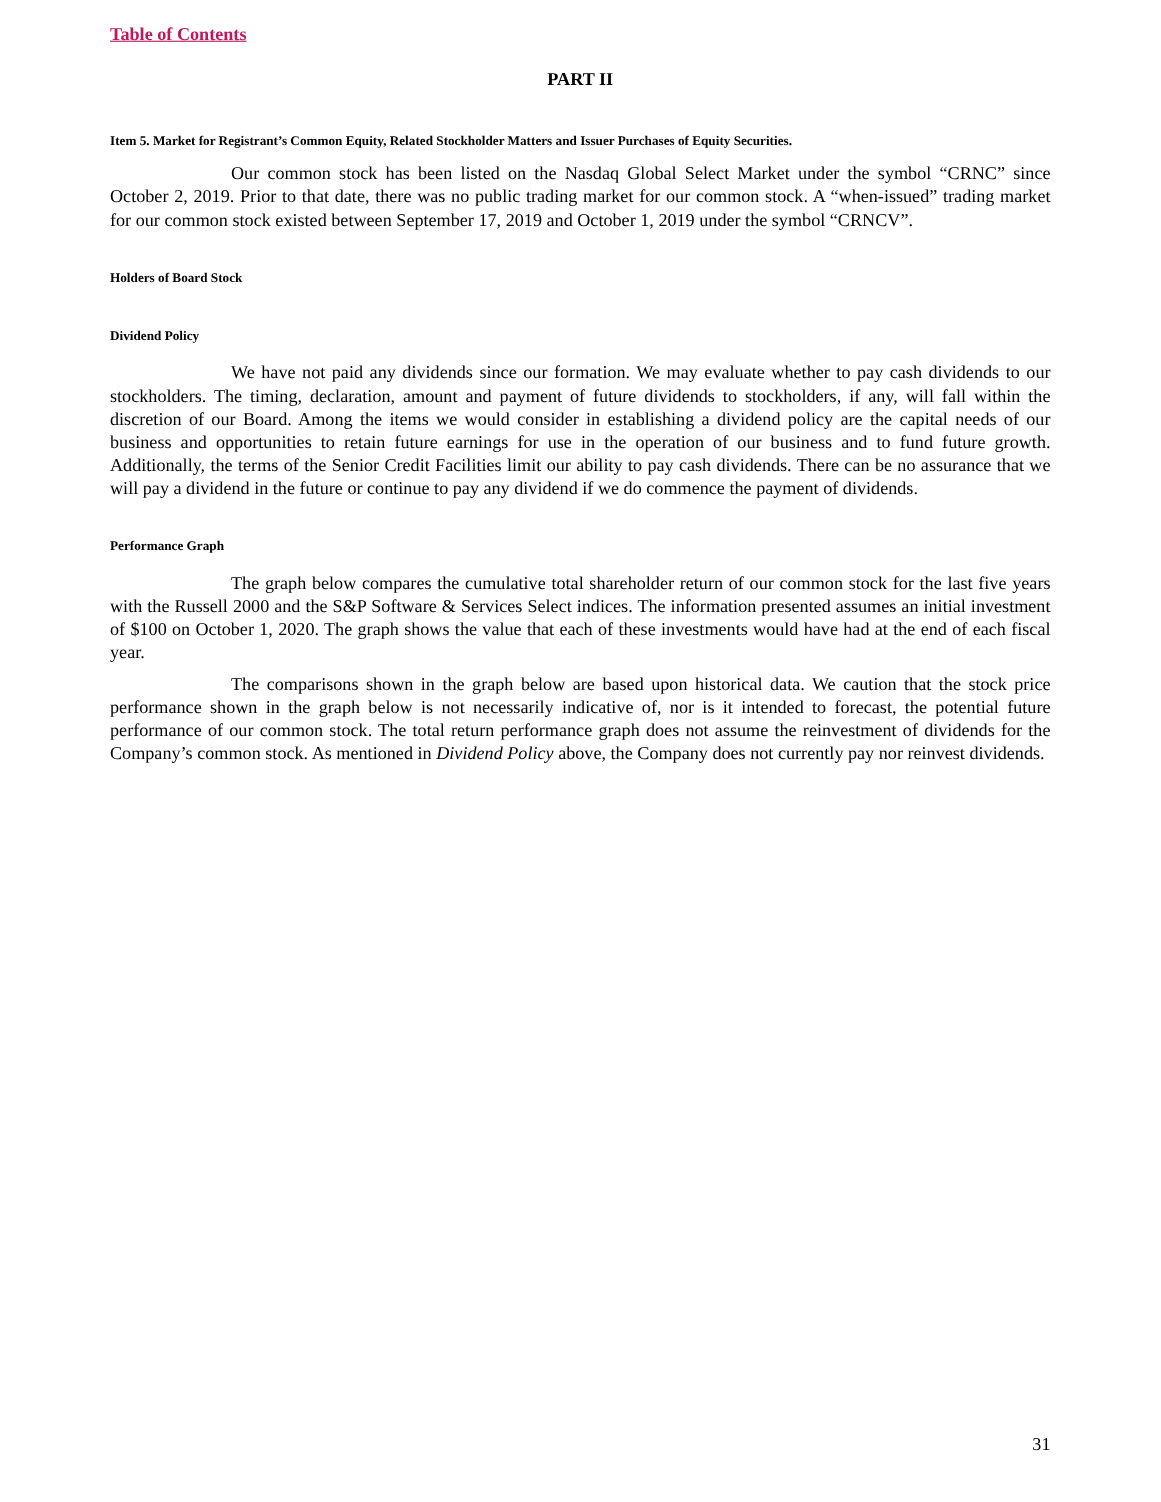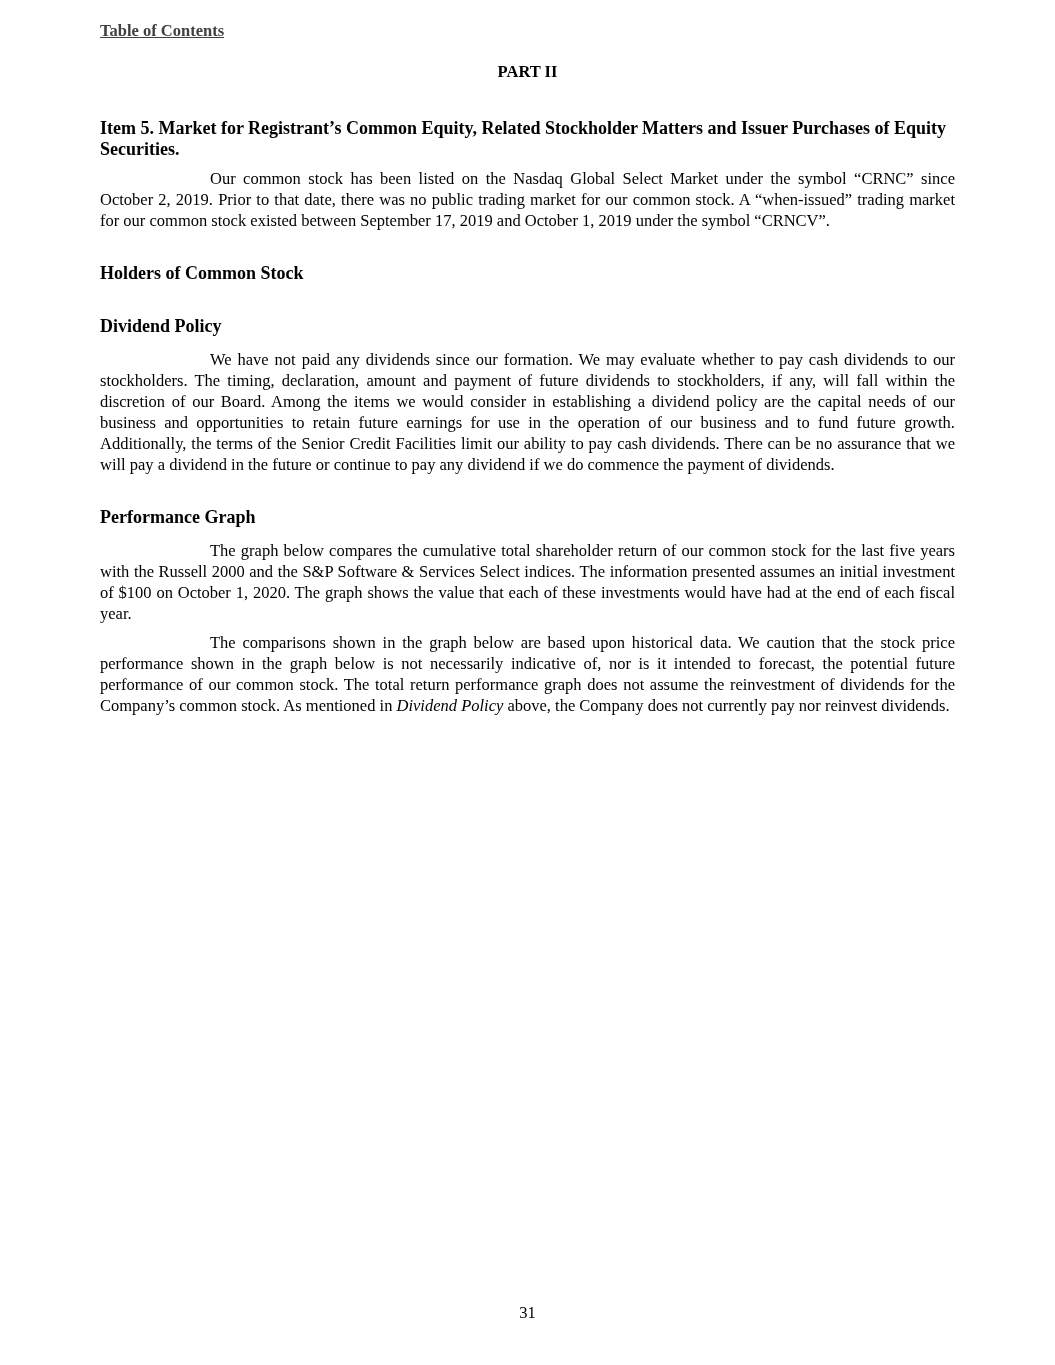--- a/index.html
+++ b/index.html
@@ -18,72 +18,72 @@
   }
   .page {
     position: relative;
     width: 855px;
     margin: 0 100px;
     padding-top: 20px;
     height: 1345px;
     box-sizing: border-box;
   }
   .toc-link {
-    color: #404040;
+    color: #be185d;
     font-weight: bold;
     text-decoration: underline;
     font-size: 16.5px;
     display: inline-block;
     cursor: pointer;
   }
   .part-title {
     text-align: center;
     font-weight: bold;
     margin-top: 20px;
   }
   .section-heading {
     font-weight: bold;
-    font-size: 18px;
+    font-size: 12px;
     margin: 32px 0 12px 0;
     line-height: 21px;
   }
   .section-heading.first {
     margin-top: 36px;
     margin-bottom: 8px;
   }
   p.body-para {
     margin: 0 0 8px 0;
     text-align: justify;
     text-indent: 110px;
   }
   .italic {
     font-style: italic;
   }
   .page-number {
     position: absolute;
     bottom: 22px;
     left: 0;
     width: 855px;
-    text-align: center;
+    text-align: right;
   }
 </style>
 </head>
 <body>
 
 <div class="page">
 
   <a href="#" class="toc-link">Table of Contents</a>
 
   <div class="part-title">PART II</div>
 
   <div class="section-heading first">Item 5. Market for Registrant’s Common Equity, Related Stockholder Matters and Issuer Purchases of Equity Securities.</div>
 
   <p class="body-para">Our common stock has been listed on the Nasdaq Global Select Market under the symbol “CRNC” since October 2, 2019. Prior to that date, there was no public trading market for our common stock. A “when-issued” trading market for our common stock existed between September 17, 2019 and October 1, 2019 under the symbol “CRNCV”.</p>
 
-  <div class="section-heading">Holders of Common Stock</div>
+  <div class="section-heading">Holders of Board Stock</div>
 
 
   <div class="section-heading">Dividend Policy</div>
 
   <p class="body-para">We have not paid any dividends since our formation. We may evaluate whether to pay cash dividends to our stockholders. The timing, declaration, amount and payment of future dividends to stockholders, if any, will fall within the discretion of our Board. Among the items we would consider in establishing a dividend policy are the capital needs of our business and opportunities to retain future earnings for use in the operation of our business and to fund future growth. Additionally, the terms of the Senior Credit Facilities limit our ability to pay cash dividends. There can be no assurance that we will pay a dividend in the future or continue to pay any dividend if we do commence the payment of dividends.</p>
 
   <div class="section-heading">Performance Graph</div>
 
   <p class="body-para">The graph below compares the cumulative total shareholder return of our common stock for the last five years with the Russell 2000 and the S&amp;P Software &amp; Services Select indices. The information presented assumes an initial investment of $100 on October 1, 2020. The graph shows the value that each of these investments would have had at the end of each fiscal year.</p>
 

